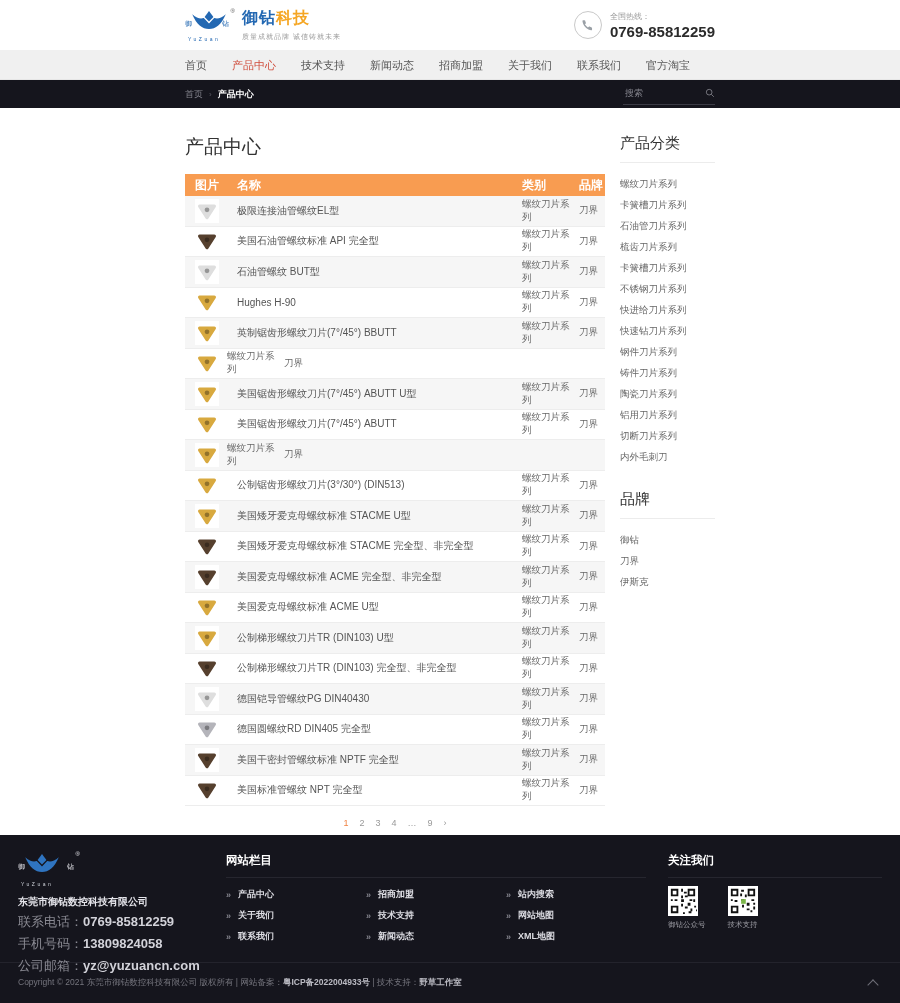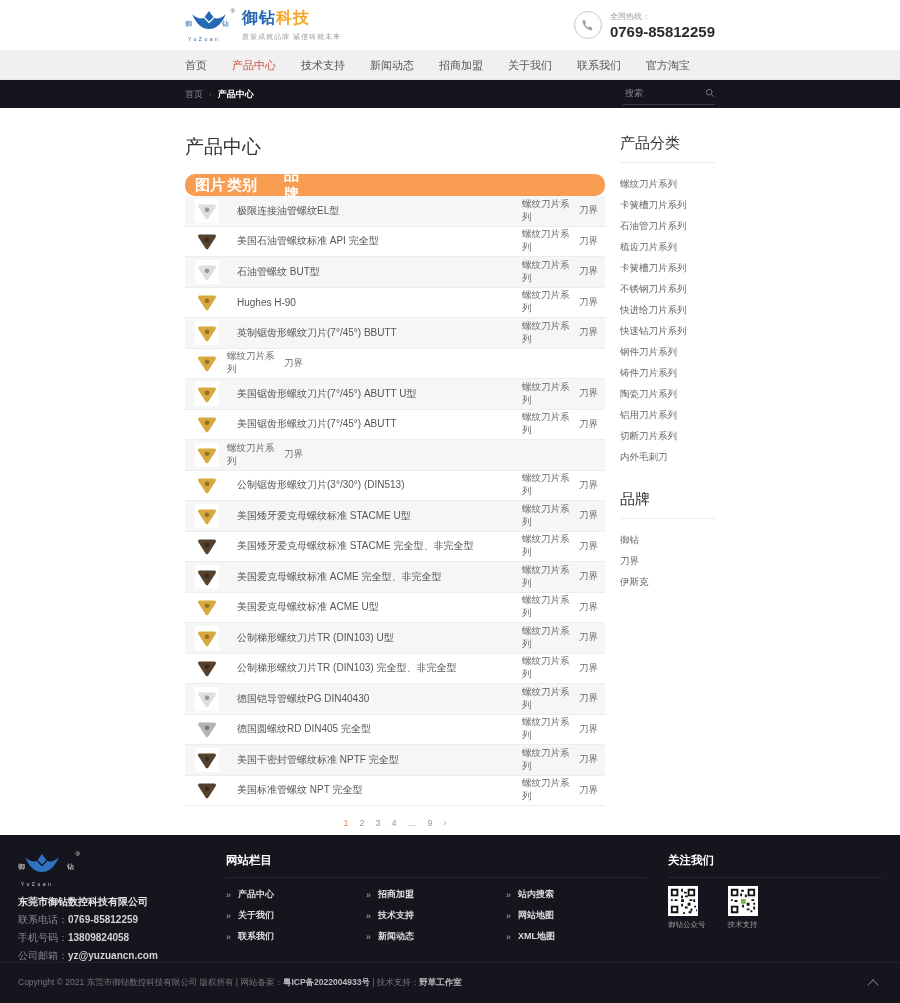--- a/index.html
+++ b/index.html
@@ -44,22 +44,22 @@
   .searchbox input::placeholder{color:#84848d;}
   .mag{flex:0 0 auto;}
 
   
   .main{height:727px;box-sizing:border-box;padding-top:26px;}
   .main .container{display:flex;gap:15px;align-items:flex-start;}
   .left-col{width:420px;flex:0 0 420px;}
   .page-title{font-size:19px;color:#333;font-weight:500;margin:0 0 14px 0;}
 
   .ptable{width:420px;}
-  .thead{display:flex;background:#f89c51;color:#fff;font-size:15px;font-weight:bold;
-         height:22px;align-items:center;border-radius:10px;}
+  .thead{display:flex;background:#f89c51;color:#fff;font-size:12px;font-weight:bold;
+         height:22px;align-items:center;}
   .tr{display:flex;height:30.5px;align-items:center;border-bottom:1px solid #ededed;box-sizing:border-box;}
   .tr:nth-child(odd){background:#f6f6f6;}
   .td,.th{box-sizing:border-box;}
   .c-img{width:40px;padding-left:10px;}
   .c-name{width:295px;padding-left:12px;}
   .c-cat{width:55px;padding-left:2px;}
   .c-brand{width:30px;padding-left:4px;}
   .td.c-name{font-size:10px;color:#555;cursor:pointer;}
   .td.c-cat,.td.c-brand{font-size:9.5px;color:#666;cursor:pointer;}
   .thumb{width:24px;height:24px;background:#fff;display:flex;align-items:center;justify-content:center;}
@@ -79,21 +79,21 @@
   .side-link{display:block;font-size:9.5px;color:#666;padding:4px 0;cursor:pointer;text-decoration:none;}
 
   
   .footer{height:127px;background:#15151d;box-sizing:border-box;padding:16px 18px 0 18px;
           display:flex;color:#ccc;}
   .f-left{width:200px;flex:0 0 200px;}
   .f-logo{position:relative;width:60px;height:36px;}
   .f-logo .logo-svg path{fill:#2f74c0;}
   .f-logo .logo-char{color:#e8e8ee;} .f-logo .logo-reg{color:#e8e8ee;} .f-logo .logo-sub{color:#cfd3da;}
   .f-company{font-size:10px;font-weight:bold;color:#e4e4ea;margin-top:8px;}
-  .f-line{font-size:10px;color:#8a8a93;margin-top:4px;}
+  .f-line{font-size:13px;color:#8a8a93;margin-top:4px;}
   .f-line b{color:#d2d2d9;font-weight:bold;}
   .f-mid{width:420px;flex:0 0 420px;margin-left:8px;}
   .f-h3{font-size:11.5px;color:#fff;font-weight:bold;margin:2px 0 0 0;padding-bottom:9px;
         border-bottom:1px solid #26262f;}
   .f-cols{display:flex;margin-top:6px;}
   .f-col{width:150px;}
   .f-link{display:flex;align-items:center;gap:7px;font-size:9px;color:#dcdce2;font-weight:bold;
           padding:4px 0;cursor:pointer;text-decoration:none;}
   .f-bullet{color:#84848d;font-size:9px;}
   .f-right{flex:1;margin-left:22px;}
@@ -182,20 +182,21 @@
 
 <div class="main">
   <div class="container">
 
     <div class="left-col">
       <h1 class="page-title">产品中心</h1>
 
       <div class="ptable">
         <div class="thead">
           <div class="th c-img">图片</div>
+          <div class="th c-name">名称</div>
           <div class="th c-cat">类别</div>
           <div class="th c-brand">品牌</div>
         </div>
         <div class="tbody">
             <div class="tr">
             <div class="td c-img">
               <span class="thumb">
                 <span class="ins light">
                   <svg viewBox="0 0 24 22">
                       <polygon points="12,19 3,5 21,5" fill="currentColor" stroke="currentColor" stroke-width="4" stroke-linejoin="round"></polygon>

